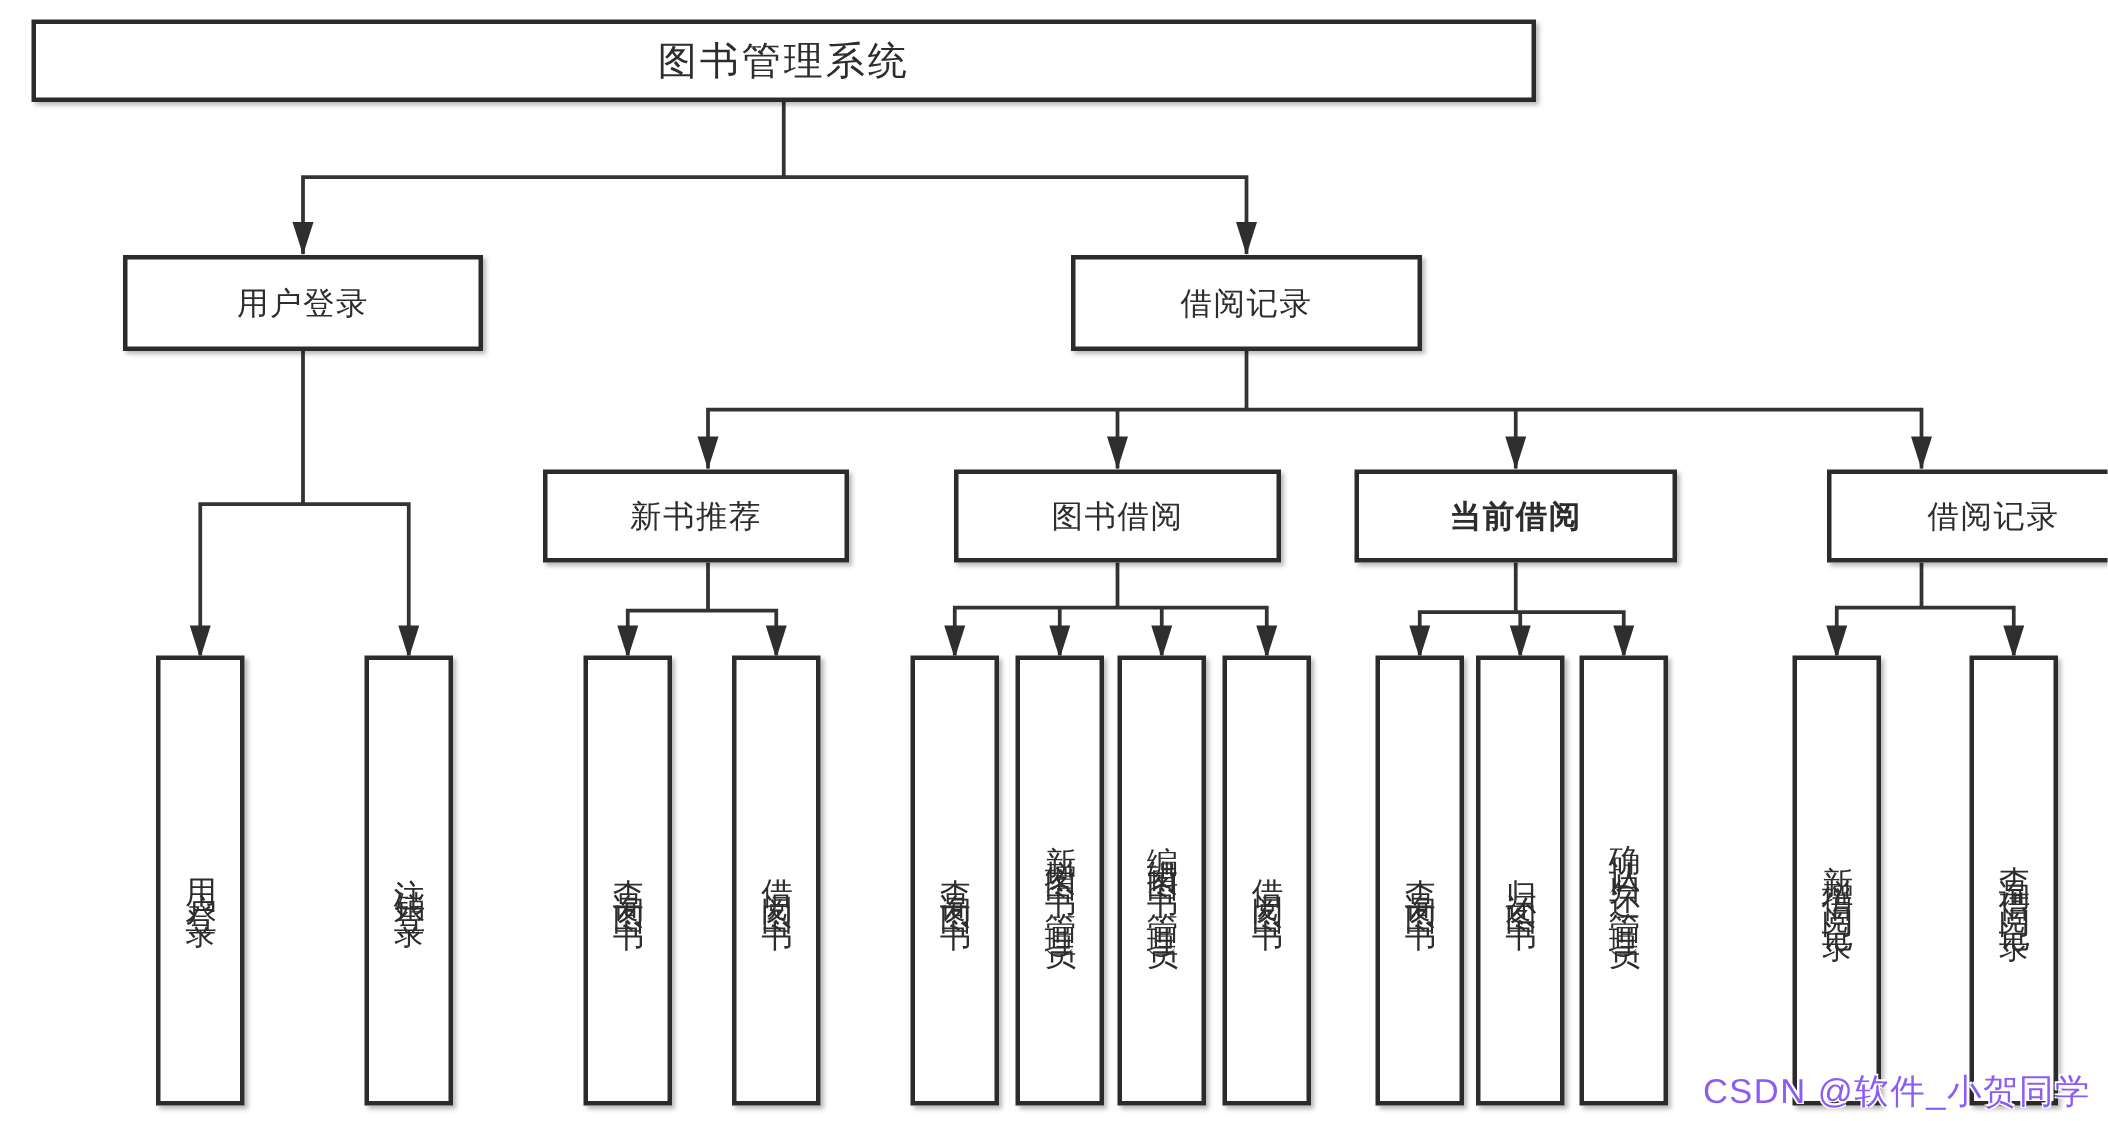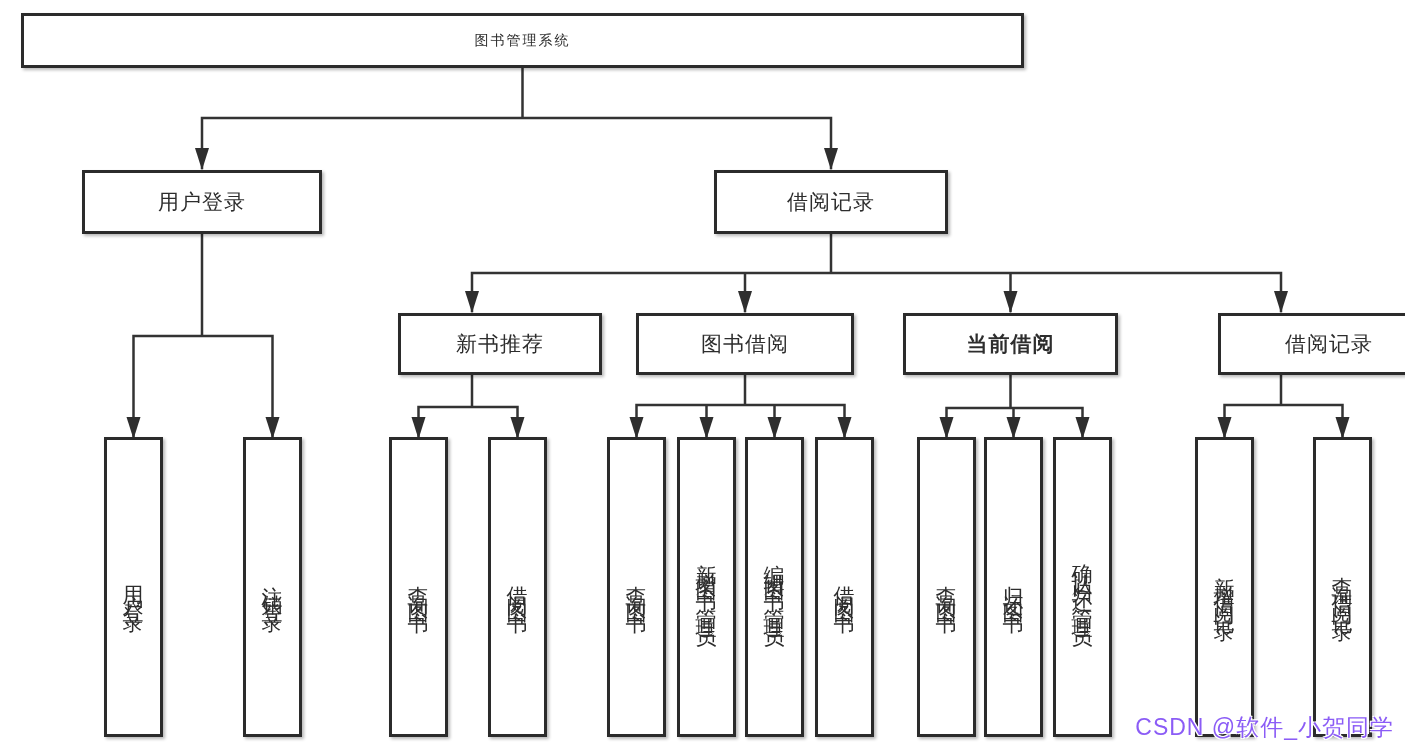--- a/index.html
+++ b/index.html
@@ -10,21 +10,21 @@
   }
   #canvas { position: absolute; inset: 0; width: 1405px; height: 747px; }
   svg.wires { position: absolute; left: 0; top: 0; z-index: 1; pointer-events: none; }
   .box {
     position: absolute; box-sizing: border-box; background: #ffffff;
     border: 3px solid #2b2b2b; box-shadow: 2px 2px 3px rgba(0,0,0,0.28);
     display: flex; align-items: center; justify-content: center;
     color: #2d2d2d; z-index: 2;
   }
   .box .lbl { font-size: 21px; letter-spacing: 1px; white-space: nowrap; }
-  .box.root .lbl { font-size: 14px; letter-spacing: 2px; }
+  .box.root .lbl { font-size: 26px; letter-spacing: 2px; }
   .vbox .lbl {
     writing-mode: vertical-rl; text-orientation: mixed;
     font-size: 21px; letter-spacing: 9px; line-height: 1;
   }
   
   .lvl2, .lvl3 { height: 64px; }
   .lvl3 { height: 62px; }
   .vbox { width: 59px; height: 300px; top: 437px; }
   .watermark {
     position: absolute; z-index: 5; top: 712px; right: 11px;
@@ -82,21 +82,21 @@
     <span class="lbl">图书管理系统</span>
   </div>
 
   <div class="box lvl2" style="left:82px; top:170px; width:240px;">
     <span class="lbl">用户登录</span>
   </div>
   <div class="box lvl2" style="left:714px; top:170px; width:234px;">
     <span class="lbl">借阅记录</span>
   </div>
 
-  <div class="box lvl3" style="left:362px; top:313px; width:204px;margin-left:36px;">
+  <div class="box lvl3" style="left:362px; top:313px; width:204px;">
     <span class="lbl">新书推荐</span>
   </div>
   <div class="box lvl3" style="left:636px; top:313px; width:218px;">
     <span class="lbl">图书借阅</span>
   </div>
   <div class="box lvl3" style="left:903px; top:313px; width:215px;font-weight:bold;">
     <span class="lbl">当前借阅</span>
   </div>
   <div class="box lvl3" style="left:1218px; top:313px; width:222px;">
     <span class="lbl">借阅记录</span>

